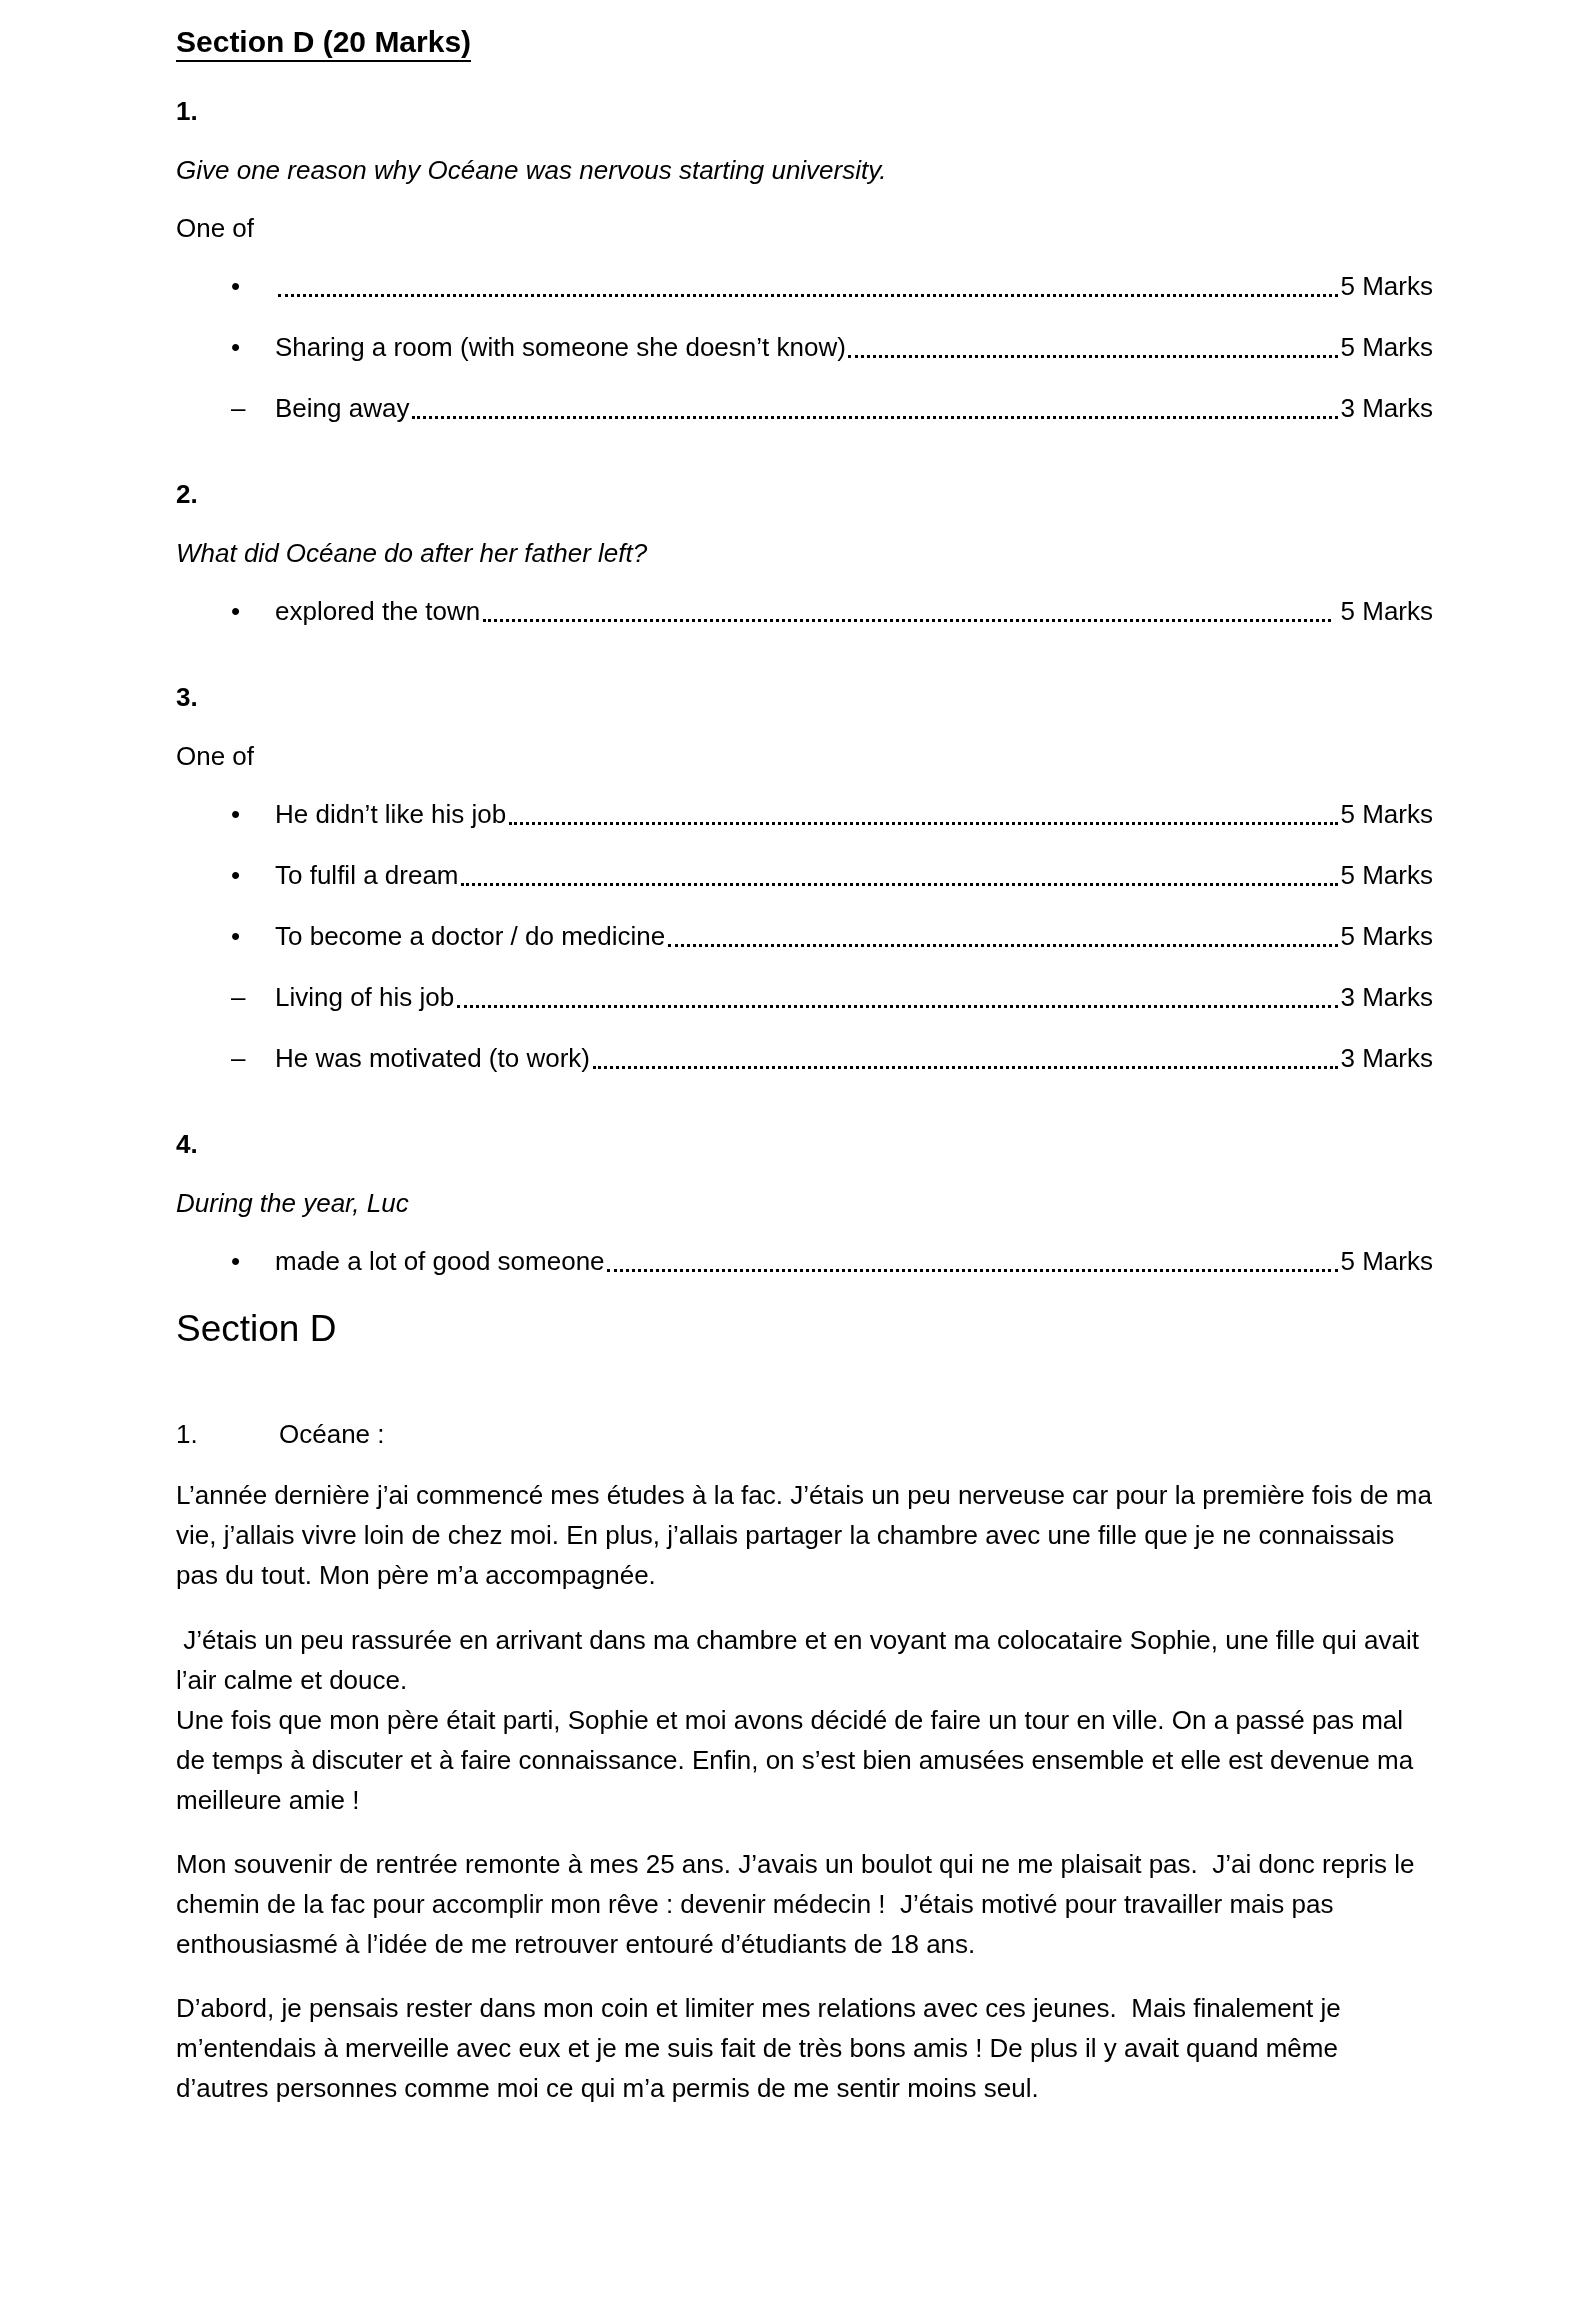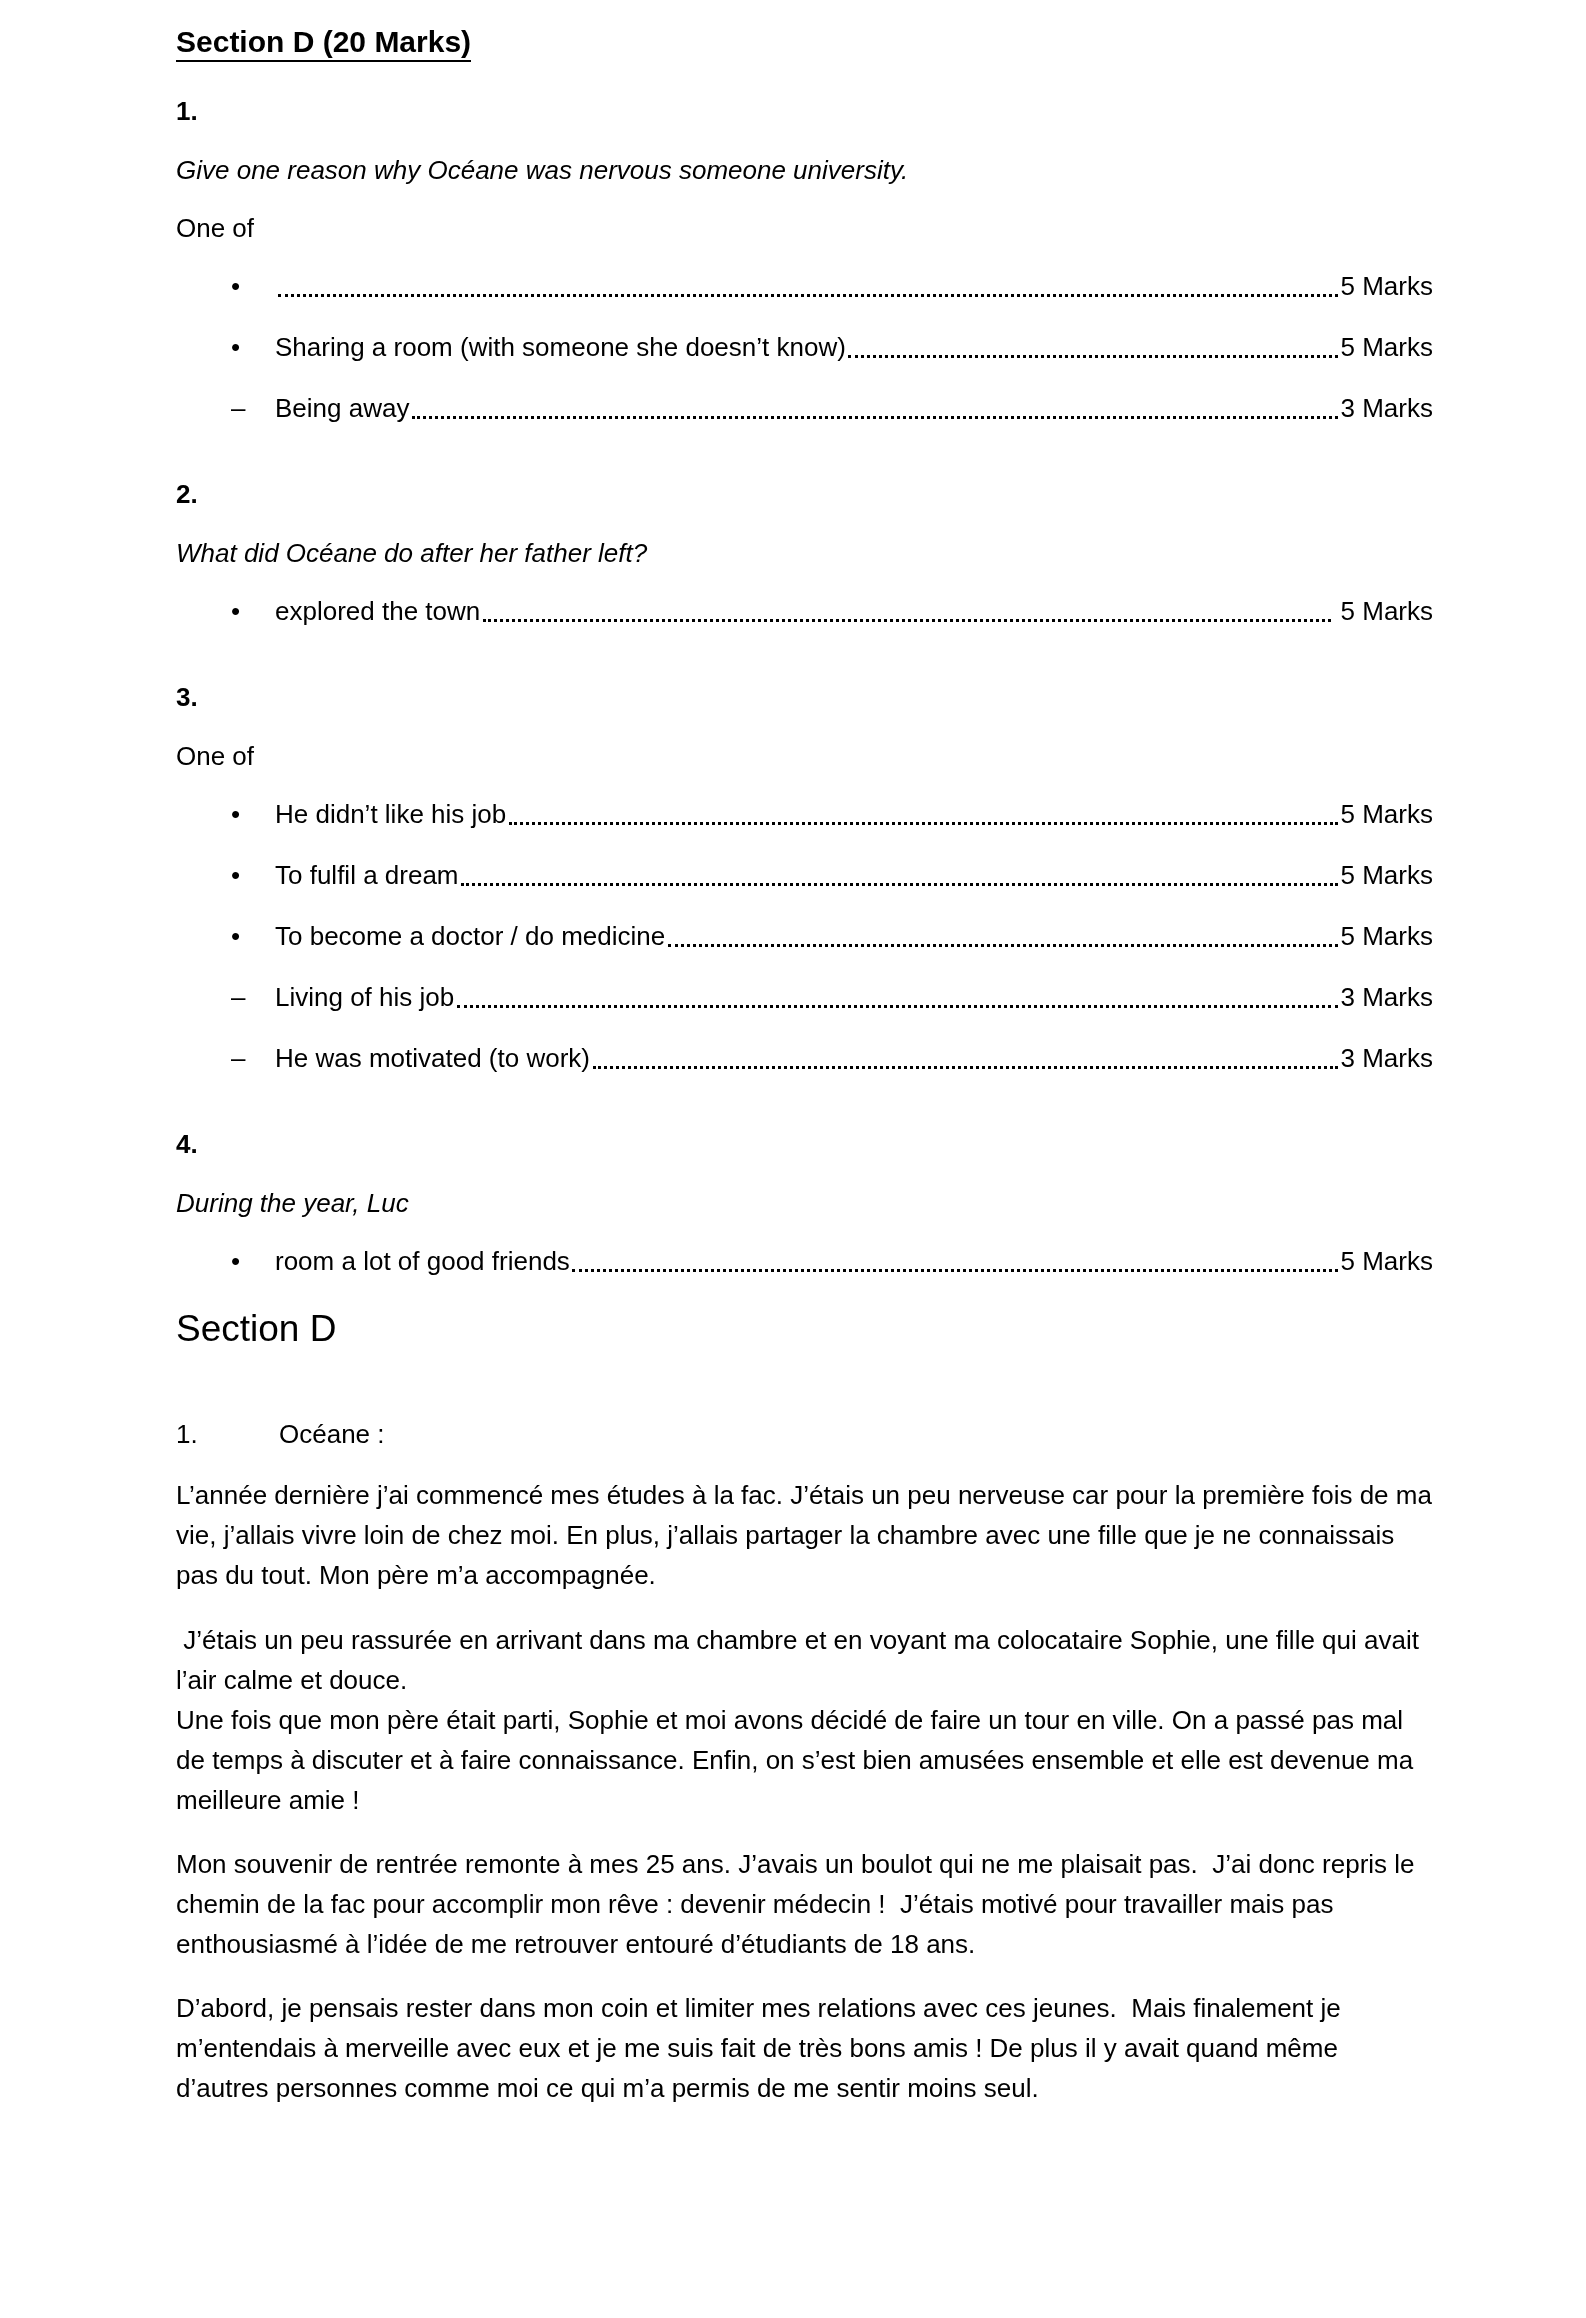--- a/index.html
+++ b/index.html
@@ -93,21 +93,21 @@
 <body>
 
 <div class="page">
 
   <div class="doc-heading">
     <span class="underlined">Section D (20 Marks)</span>
   </div>
 
   <div class="qblock">
     <div class="qnum">1.</div>
-    <div class="prompt">Give one reason why Océane was nervous someone university.</div>
+    <div class="prompt">Give one reason why Océane was nervous starting university.</div>
     <div class="preamble">One of</div>
     <div class="answer">
       <span class="marker">•</span>
       <span class="leader"></span>
       <span class="marks">5 Marks</span>
     </div>
     <div class="answer">
       <span class="marker">•</span>
       <span class="atext">Sharing a room (with someone she doesn’t know)</span>
       <span class="leader"></span>
@@ -165,21 +165,21 @@
       <span class="leader"></span>
       <span class="marks">3 Marks</span>
     </div>
   </div>
 
   <div class="qblock" style="margin-bottom:0;">
     <div class="qnum">4.</div>
     <div class="prompt">During the year, Luc</div>
     <div class="answer">
       <span class="marker">•</span>
-      <span class="atext">room a lot of good friends</span>
+      <span class="atext">made a lot of good someone</span>
       <span class="leader"></span>
       <span class="marks">5 Marks</span>
     </div>
   </div>
 
   <div class="section-heading">Section D</div>
 
   <div>
     <div class="passage-head">
       <span class="pnum">1.</span><span>Océane :</span>

